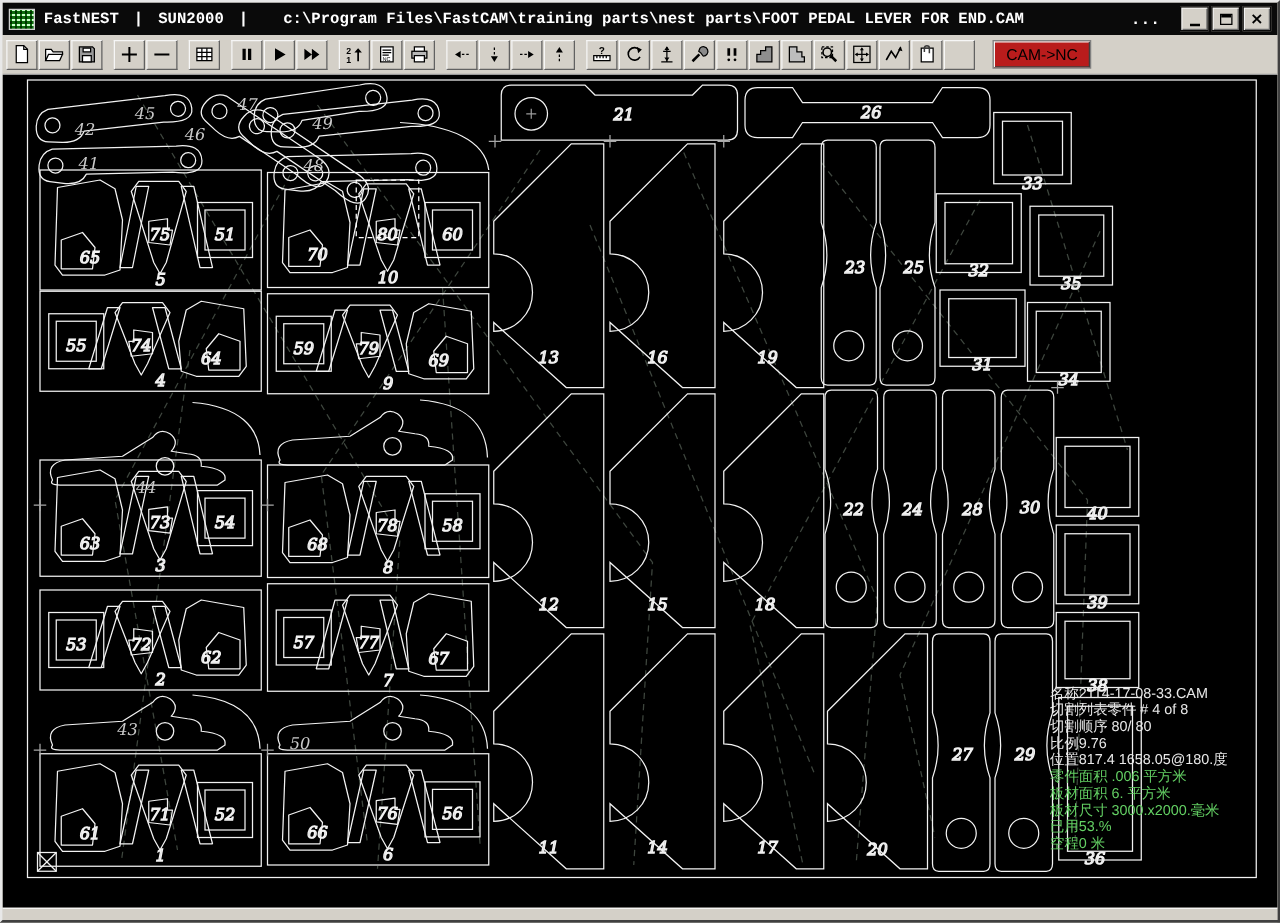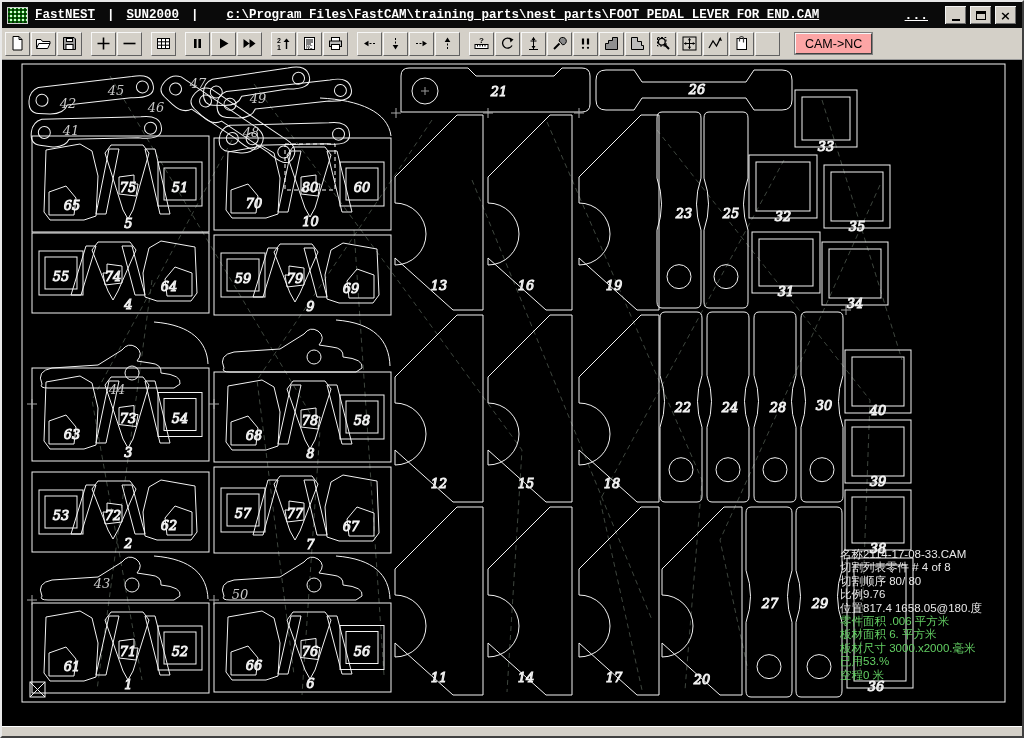--- a/index.html
+++ b/index.html
@@ -5,21 +5,21 @@
   html,body{margin:0;padding:0;background:#808080;}
   #window{width:1024px;height:738px;box-sizing:border-box;display:flex;flex-direction:column;
     background:#d4d0c8;border:2px solid;border-color:#e8e8e8 #404040 #404040 #e8e8e8;
     font-family:"Liberation Sans",sans-serif;overflow:hidden;}
   
   .titlebar{height:26px;min-height:26px;background:#0a0a0a;display:flex;align-items:center;
     padding:0 5px;color:#fff;}
   .app-icon{width:19px;height:15px;margin-right:7px;border:1px solid #cfcfcf;background:
     repeating-linear-gradient(0deg,#0e6e0e 0 2px,#e6ffe6 2px 4px),
     repeating-linear-gradient(90deg,#0e6e0e 0 2px,#e6ffe6 2px 4px);background-blend-mode:multiply;}
-  .tb-text{font:bold 12.5px "Liberation Mono",monospace;white-space:nowrap;letter-spacing:0;text-decoration:underline;}
+  .tb-text{font:bold 12.5px "Liberation Mono",monospace;white-space:nowrap;letter-spacing:0;}
   .tb-sep{margin:0 12px;font:bold 12.5px "Liberation Mono",monospace;}
   .tb-path{margin-left:16px;}
   .tb-dots{margin-left:auto;margin-right:14px;font:bold 13px "Liberation Mono",monospace;}
   .win-btn{width:21px;height:18px;margin-left:2px;background:#d4d0c8;position:relative;
     border:1px solid #0a0a0a;box-shadow:inset 1px 1px 0 #f4f4f4,inset -1px -1px 0 #707070;
     display:flex;align-items:center;justify-content:center;color:#000;}
   .g-min{width:8px;height:2px;background:#000;margin-top:9px;}
   .g-restore{width:8px;height:7px;border:1px solid #000;box-shadow:inset 0 2px 0 #000;margin-top:1px;}
   .g-close{font:bold 13px "DejaVu Sans",sans-serif;line-height:1;}
   
@@ -27,21 +27,21 @@
     padding-left:4px;border-bottom:1px solid #9a9a9a;}
   .menu-item{padding:3px 9px;font-size:13px;color:#000;white-space:nowrap;}
   
   .toolbar{height:31px;min-height:31px;display:flex;align-items:center;background:#d4d0c8;
     padding:0 3px;border-bottom:1px solid #9a9a9a;}
   .tbtn{width:25px;height:24px;min-width:25px;background:#d4d0c8;margin-right:1px;
     border:1px solid;border-color:#f6f6f6 #616161 #616161 #f6f6f6;
     display:flex;align-items:center;justify-content:center;padding:0;}
   .tbtn svg{display:block;}
   .tb-gap{width:8px;min-width:8px;}
-  .camnc{margin-left:14px;height:21px;padding:0 9px;background:#fca5a5;color:#000;
+  .camnc{margin-left:14px;height:21px;padding:0 9px;background:#b91c1c;color:#000;
     font:12.5px "Liberation Sans",sans-serif;border:1px solid;border-color:#f6f6f6 #404040 #404040 #f6f6f6;
     outline:1px solid #808080;}
   
   .canvas{flex:1;background:#000;position:relative;overflow:hidden;}
   .canvas svg{position:absolute;left:0;top:0;}
   
   .statusbar{height:9px;min-height:9px;background:#d4d0c8;border-top:1px solid #fff;}
 </style>
 </head>
 <body>

